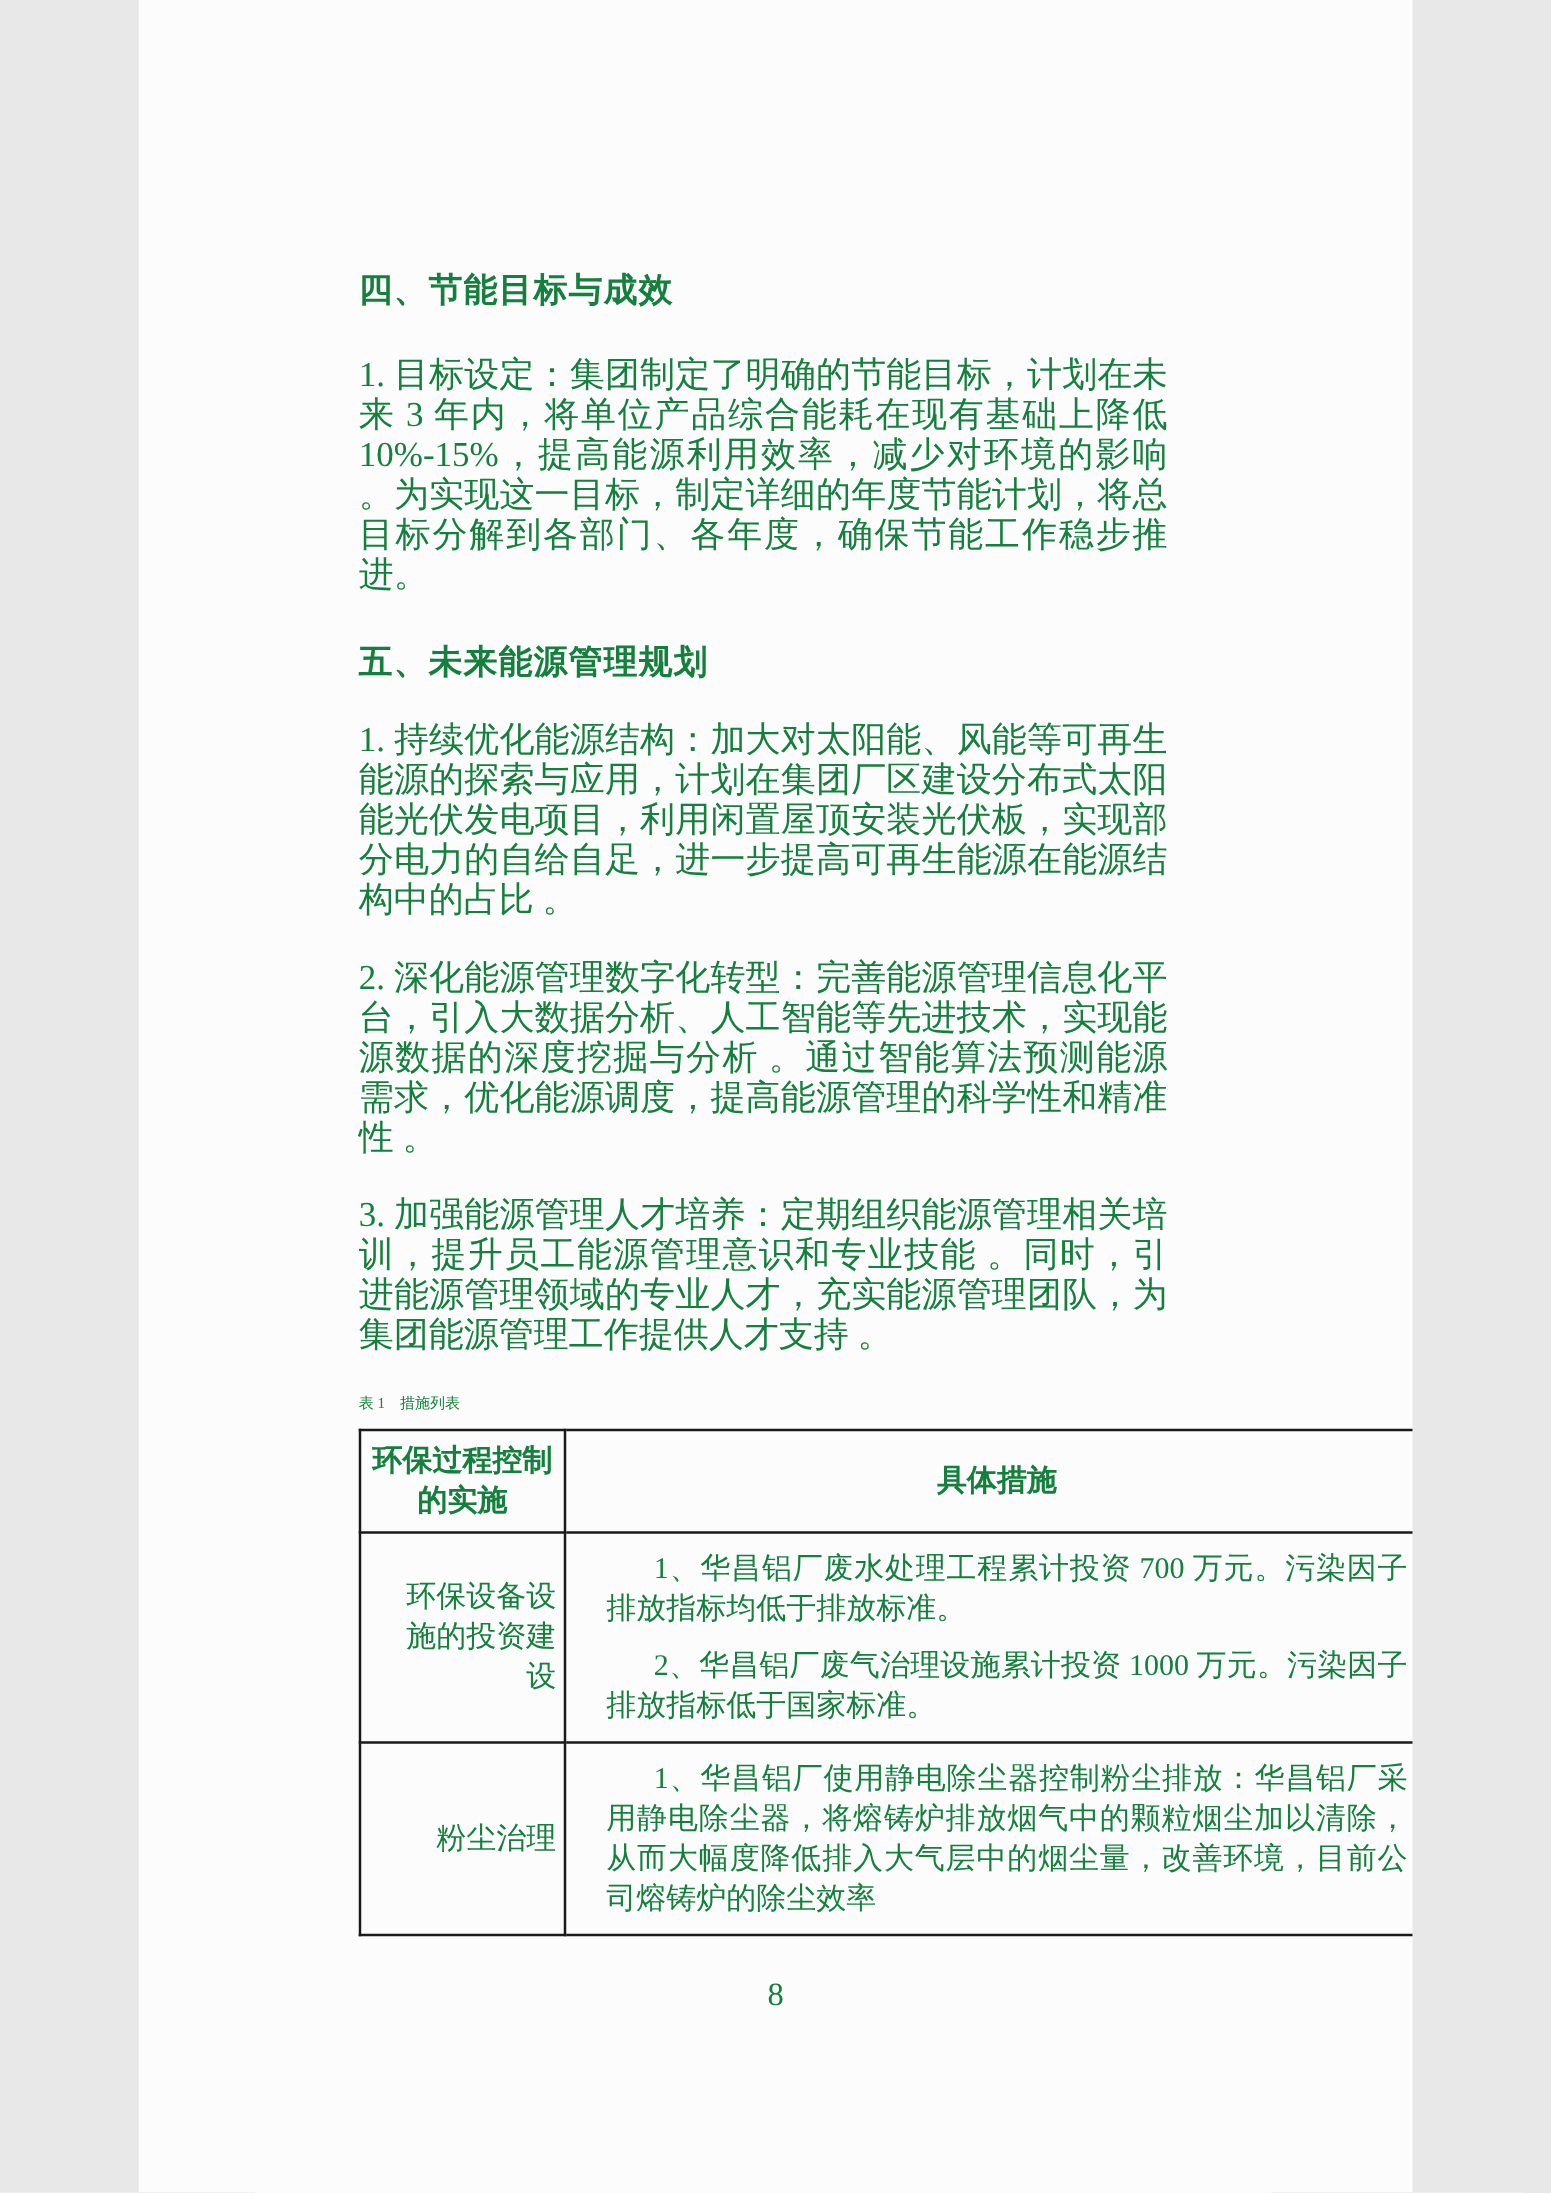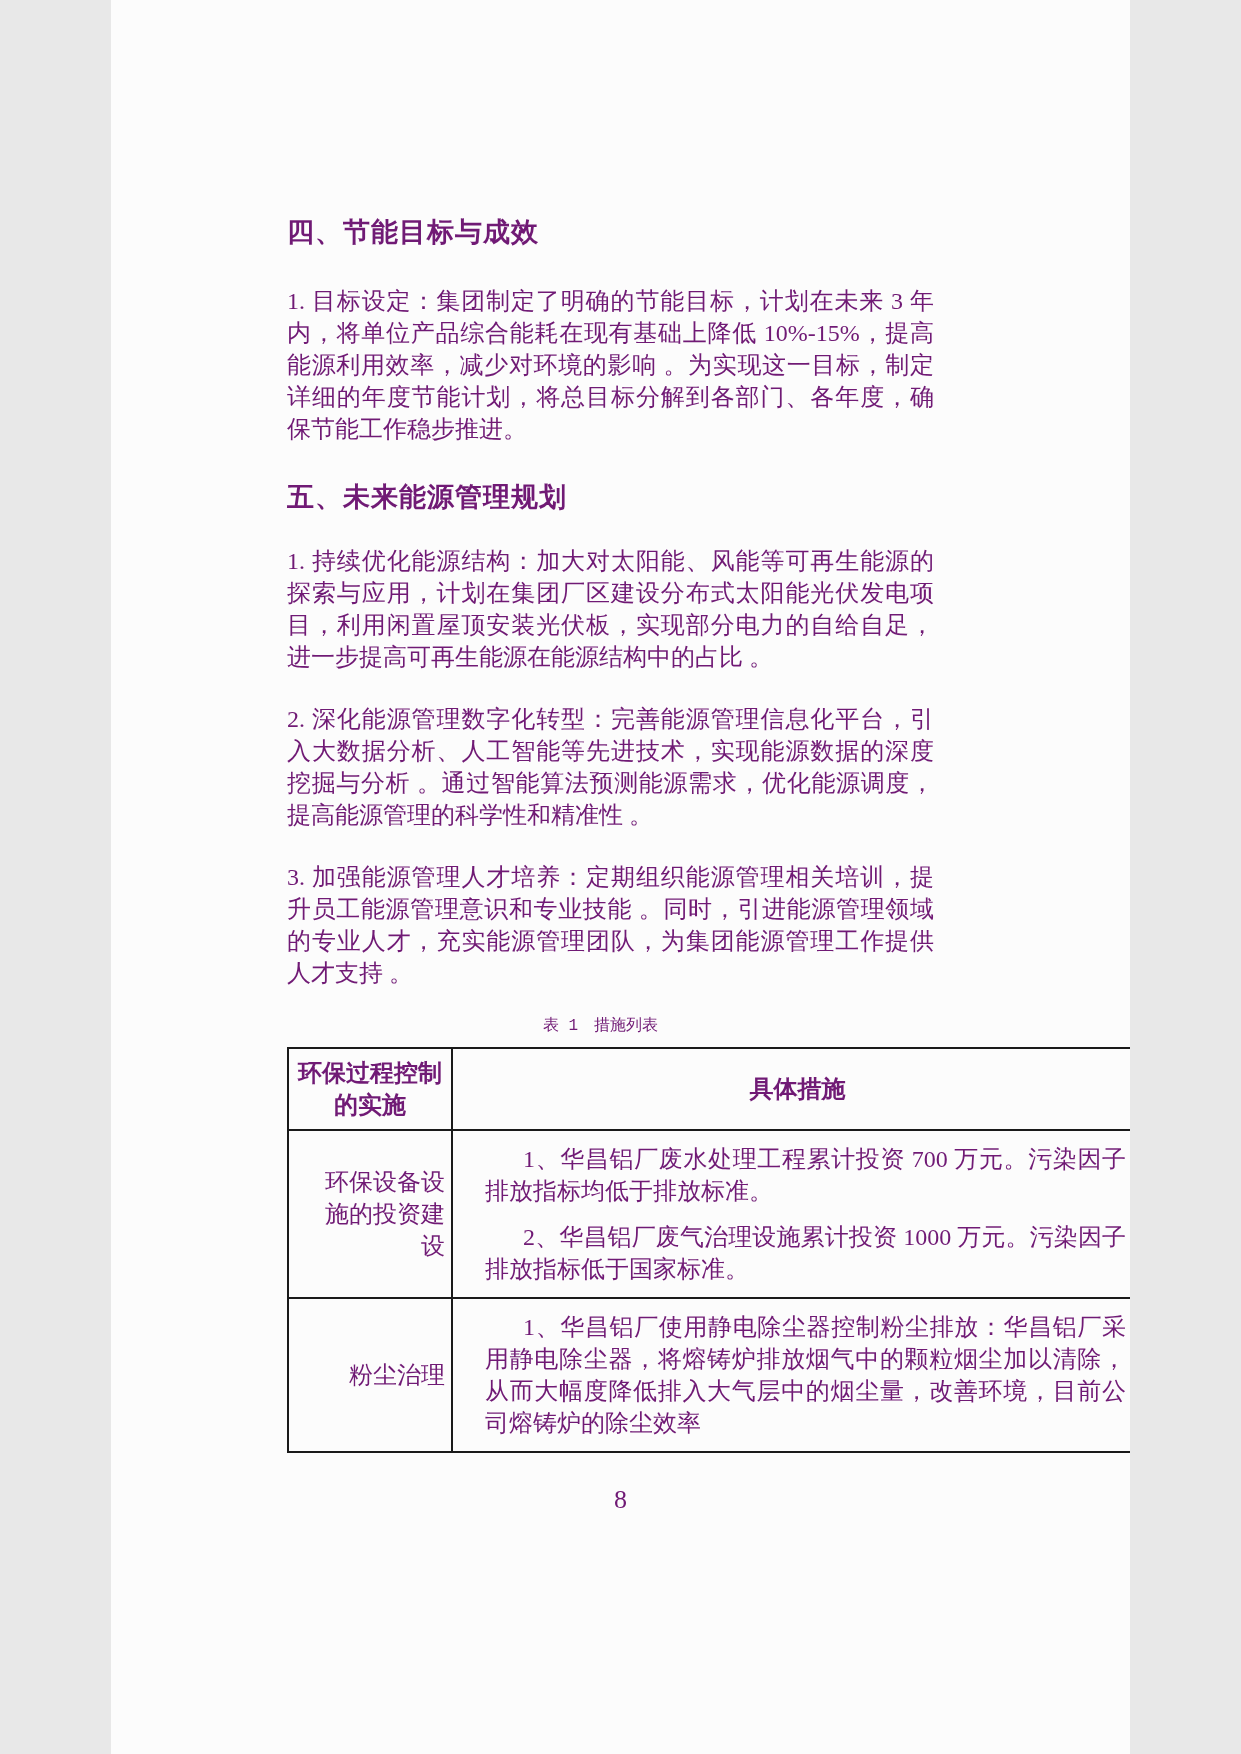--- a/index.html
+++ b/index.html
@@ -6,52 +6,50 @@
     margin: 0;
     padding: 0;
     background: #e8e8e8;
   }
   .page {
     position: relative;
     width: 1019px;
     height: 1754px;
     margin: 0 auto;
     background: #fcfcfc;
-    color: #701a75;
+    color: #15803d;
     font-family: "Liberation Serif", "DejaVu Serif", serif;
     box-sizing: border-box;
     padding: 217px 196px 2px 176px;
     overflow: hidden;
   }
   section { margin: 0; }
   h2.sec-heading {
     font-size: 27px;
     line-height: 30px;
     font-weight: bold;
     margin: 0 0 38px 0;
     letter-spacing: 1px;
   }
   #section-future h2.sec-heading { margin-top: 37px; margin-bottom: 33px; }
   #section-pollution h2.sec-heading { margin-top: 0; margin-bottom: 32px; }
   p.body-para {
-    font-size: 24px;
+    font-size: 28px;
     line-height: 32px;
     margin: 0 0 30px 0;
     text-align: justify;
   }
   p.body-para.tight { margin-bottom: 4px; }
   p.body-para.first-indent { text-indent: 2em; }
 
   .table-caption {
-    font-size: 16px;
+    font-size: 12px;
     line-height: 26px;
-    text-align: center;
     margin: 24px 20px 8px 0;
     font-weight: normal;
-    font-family: Liberation Mono, monospace;
   }
   table.measures {
     border-collapse: collapse;
     table-layout: fixed;
     width: 857px;
     background: transparent;
   }
   table.measures th,
   table.measures td {
     border: 2px solid #1a1a1a;

